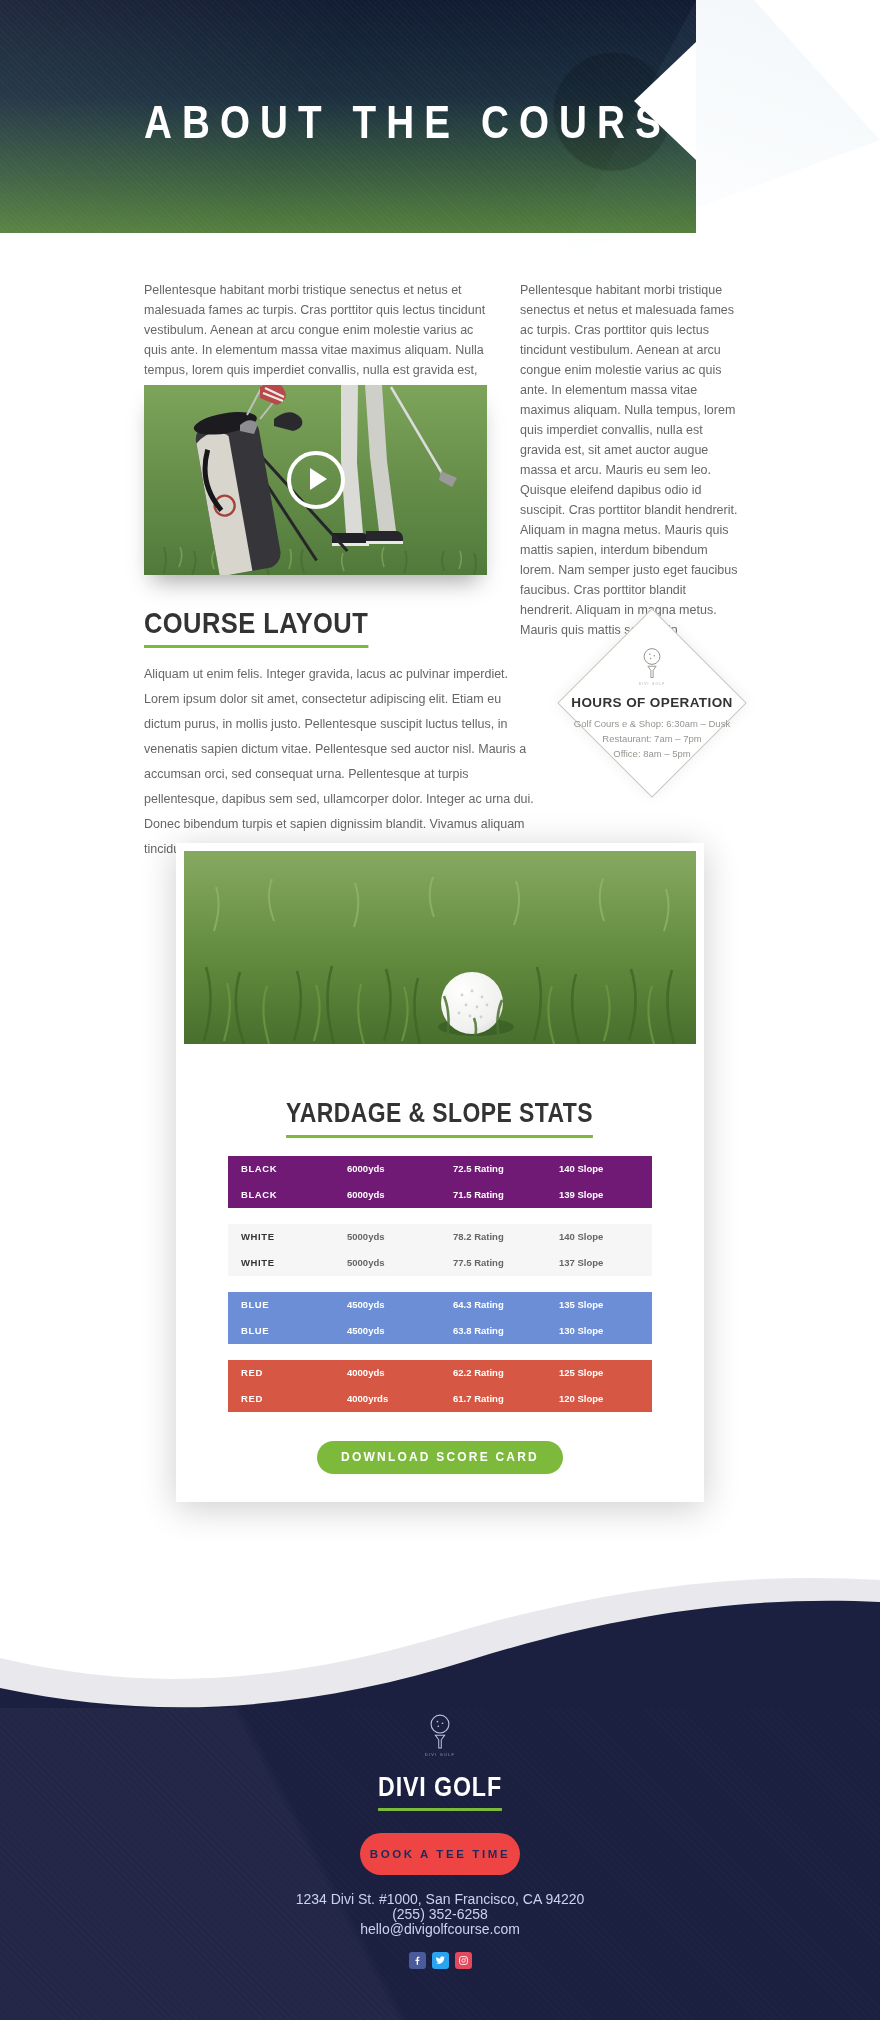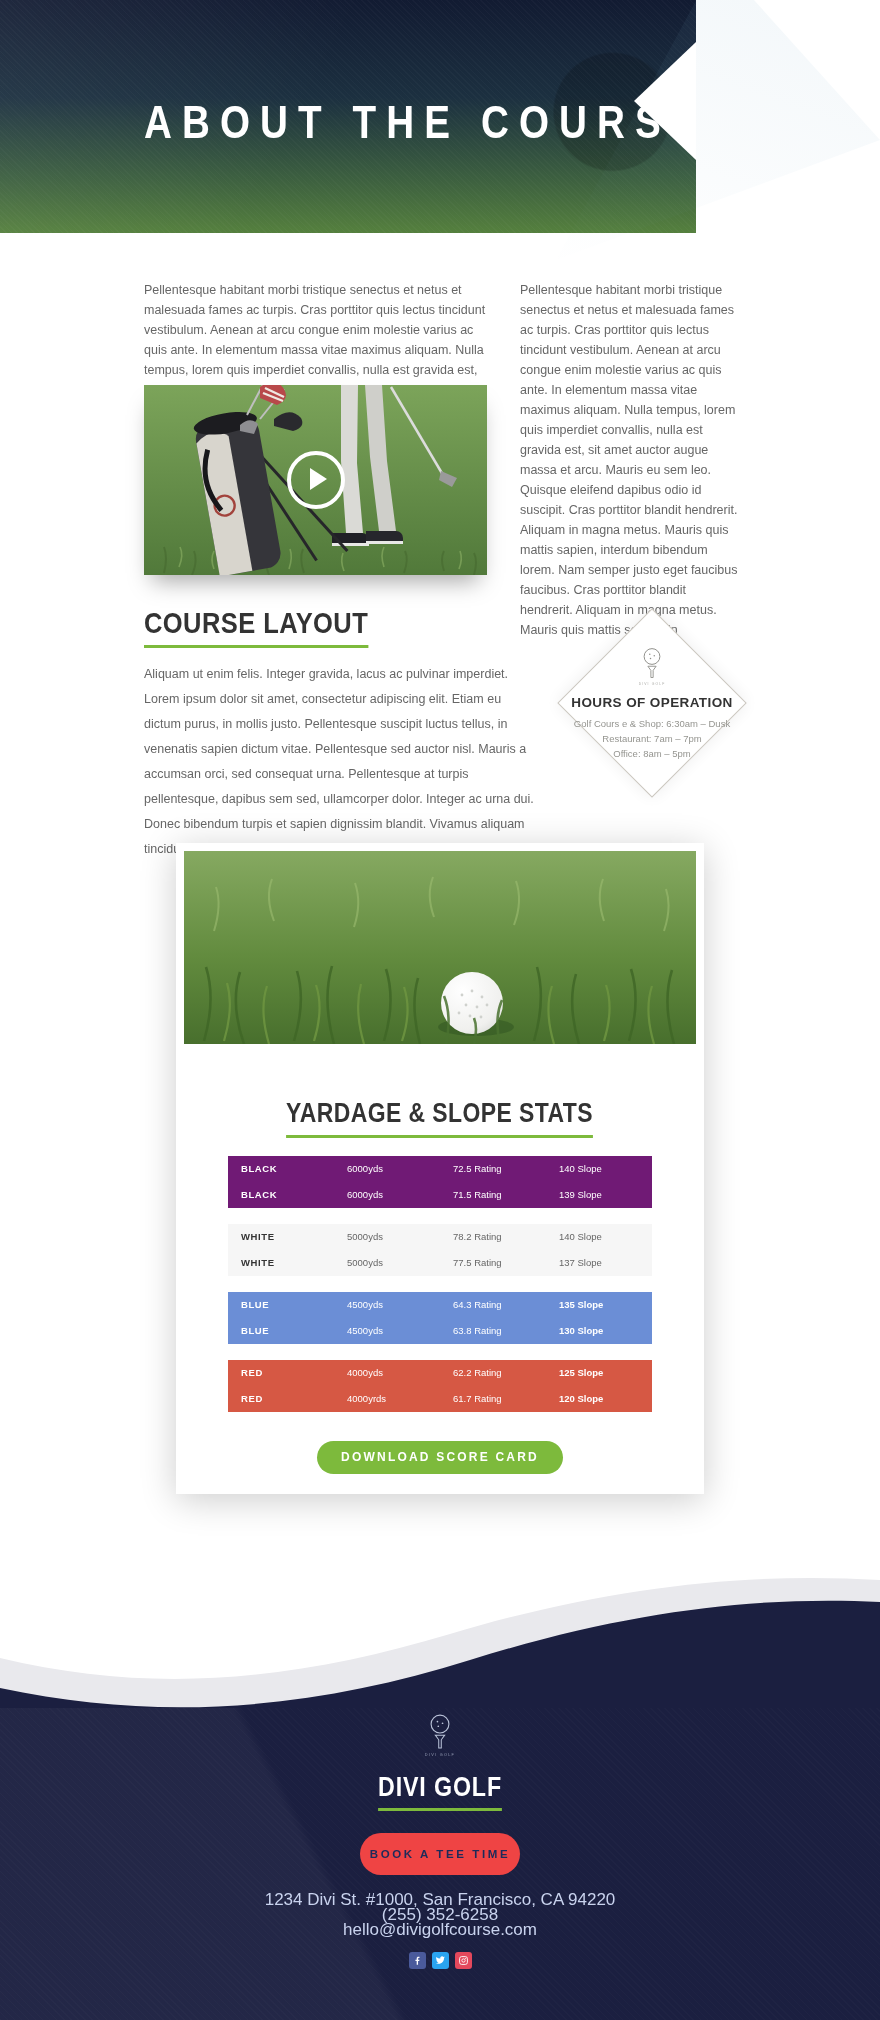--- a/index.html
+++ b/index.html
@@ -48,30 +48,30 @@
   .diamond{position:absolute;left:585px;top:636px;width:132px;height:132px;background:#fff;
         border:1px solid #cbc7bf;transform:rotate(45deg);box-shadow:0 0 16px rgba(0,0,0,0.07);}
   .diamond-inner{position:absolute;left:-24px;top:-26px;width:180px;height:184px;
         transform:rotate(-45deg);display:flex;flex-direction:column;align-items:center;
         justify-content:center;text-align:center;}
   .hours-title{color:#333;font-size:13.5px;font-weight:700;letter-spacing:.4px;margin:7px 0 6px;}
   .hours-line{color:#959590;font-size:9.5px;line-height:15px;}
 
   
   .card{position:absolute;left:176px;top:843px;width:528px;background:#fff;
-        box-shadow:0 6px 34px rgba(0,0,0,0.20);padding-bottom:20px;}
+        box-shadow:0 6px 34px rgba(0,0,0,0.20);padding-bottom:28px;}
   .grass{display:block;margin:8px 8px 0;width:512px;height:193px;}
   .stats-head{margin:54px 0 0;text-align:center;color:#333;font-size:27px;font-weight:700;}
   .stats-head .u{display:inline-block;transform:scaleX(.85);transform-origin:50% 50%;
         padding-bottom:6px;border-bottom:3px solid #7dba3c;letter-spacing:.5px;}
   .stats-table{margin:18px 52px 0;}
   .stat-block{margin-bottom:16px;padding:0;}
   .stat-block:last-child{margin-bottom:0;}
   .stat-row{display:flex;height:26px;line-height:26px;font-size:9.5px;}
-  .stat-row span{width:25%;padding-left:13px;box-sizing:border-box;white-space:nowrap;}
+  .stat-row span{width:25%;padding-left:13px;box-sizing:border-box;white-space:nowrap;font-weight:bold;}
   .stat-row .c0{font-weight:700;letter-spacing:.6px;}
   .stat-block.dark{background:#701a75;color:#fff;}
   .stat-block.light{background:#f6f6f6;color:#666;}
   .stat-block.light .c0{color:#333;}
   .stat-block.blue{background:#6b8ed6;color:#fff;}
   .stat-block.red{background:#d65844;color:#fff;}
   .stat-block.blue .c3,.stat-block.red .c3{font-weight:700;}
   .btn-green{display:block;width:max-content;margin:29px auto 0;background:#7dba3c;color:#fff;
         border-radius:17px;height:33px;line-height:33px;padding:0 24px;font-size:12px;
         font-weight:700;letter-spacing:2.2px;cursor:pointer;text-decoration:none;}
@@ -84,21 +84,21 @@
                    repeating-linear-gradient(45deg, rgba(255,255,255,0.015) 0 1px, rgba(0,0,0,0) 1px 5px);}
   .f-tee{position:absolute;left:0;top:1712px;width:880px;text-align:center;color:#b9c2d8;}
   .f-brand{position:absolute;left:0;top:1772px;width:880px;text-align:center;color:#fff;
         font-size:27px;font-weight:700;}
   .f-brand .u{display:inline-block;transform:scaleX(.86);padding-bottom:5px;
         border-bottom:3px solid #7dba3c;letter-spacing:1px;}
   .btn-white{position:absolute;left:360px;top:1833px;width:160px;height:42px;background:#ef4444;
         border-radius:21px;text-align:center;line-height:42px;color:#1c2b5a;font-size:11.5px;
         font-weight:700;letter-spacing:2.6px;cursor:pointer;text-decoration:none;}
   .f-contact{position:absolute;left:0;top:1892px;width:880px;text-align:center;
-        color:#c9d3ee;font-size:17px;line-height:15px;}
+        color:#c9d3ee;font-size:14px;line-height:15px;}
   .f-contact div{margin-bottom:0;}
   .social{position:absolute;left:0;top:1952px;width:880px;display:flex;gap:6px;
         justify-content:center;}
   .social a{display:flex;width:17px;height:17px;border-radius:3px;align-items:center;
         justify-content:center;cursor:pointer;}
 </style>
 </head>
 <body>
 
 <div class="page">

